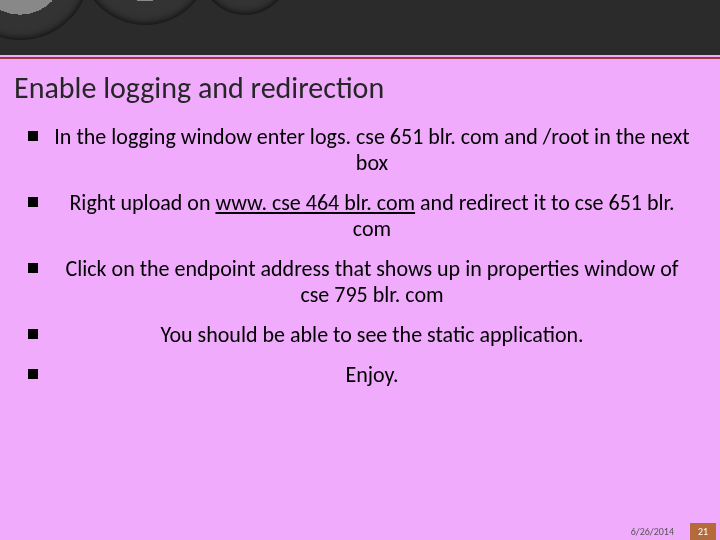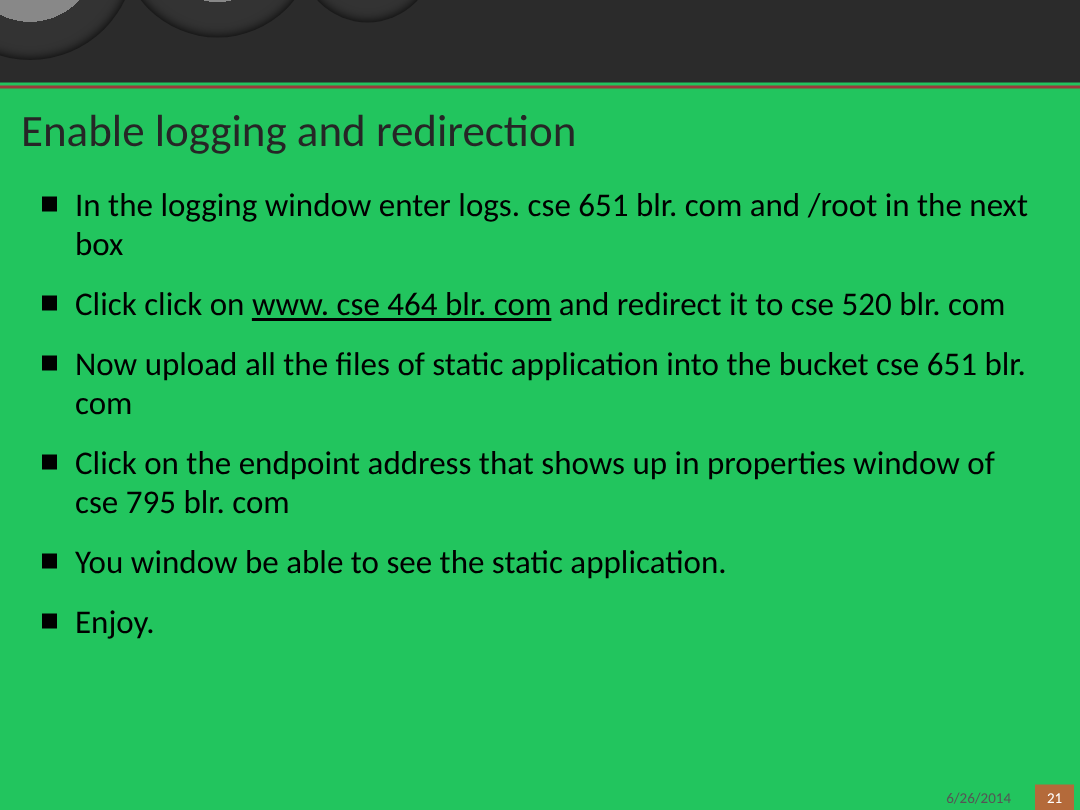--- a/index.html
+++ b/index.html
@@ -1,18 +1,18 @@
 <!DOCTYPE html>
 <html><head>
 <meta charset="utf-8">
 <style>
   * { margin: 0; padding: 0; box-sizing: border-box; }
   html, body { width: 720px; height: 540px; overflow: hidden; font-family: Calibri, Arial, sans-serif; background: #fff; }
 
-  .slide { width: 720px; height: 540px; position: relative; background: #22c55e; }
+  .slide { width: 720px; height: 540px; position: relative; background: #f0abfc; }
 
   
   .topband { height: 55px; background: #2b2b2b; position: relative; overflow: hidden; }
   .gears { position: absolute; left: 0; top: -40px; }
 
   
   .gear {
     position: absolute; border-radius: 50%;
     background:
       radial-gradient(circle at 50% 50%, #111 0 10%, #555 10% 22%, #222 22% 30%, #888 30% 45%, #333 45% 100%);
@@ -28,21 +28,21 @@
   
   .title {
     font-size: 30px;
     color: #262626;
     padding: 10px 14px 6px 14px;
     font-weight: 400;
   }
 
   
   .content { padding: 0 26px; }
-  ul.bullets { list-style: none; }
+  ul.bullets { list-style: none; text-align: center; }
   ul.bullets > li {
     position: relative;
     padding-left: 24px;
     margin: 12px 0 14px 0;
     font-size: 22px;
     line-height: 1.18;
     color: #000;
   }
   ul.bullets > li::before {
     content: "";
@@ -93,30 +93,27 @@
   <div class="rule"></div>
 
   <h1 class="title">Enable logging and redirection</h1>
 
   <div class="content">
     <ul class="bullets">
       <li>
         <span>In the logging window enter logs. cse 651 blr. com and /root in the next box</span>
       </li>
       <li>
-        <span>Click click on </span><span class="underlined">www. cse 464 blr. com</span><span> and redirect it to cse 520 blr. com</span>
-      </li>
-      <li>
-        <span>Now upload all the files of static application into the bucket cse 651 blr. com</span>
+        <span>Right upload on </span><span class="underlined">www. cse 464 blr. com</span><span> and redirect it to cse 651 blr. com</span>
       </li>
       <li>
         <span>Click on the endpoint address that shows up in properties window of cse 795 blr. com</span>
       </li>
       <li>
-        <span>You window be able to see the static application.</span>
+        <span>You should be able to see the static application.</span>
       </li>
       <li>
         <span>Enjoy.</span>
       </li>
     </ul>
   </div>
 
   <div class="footer">
     <span class="seg">6/26/2014</span>
     <span class="pageno">21</span>

